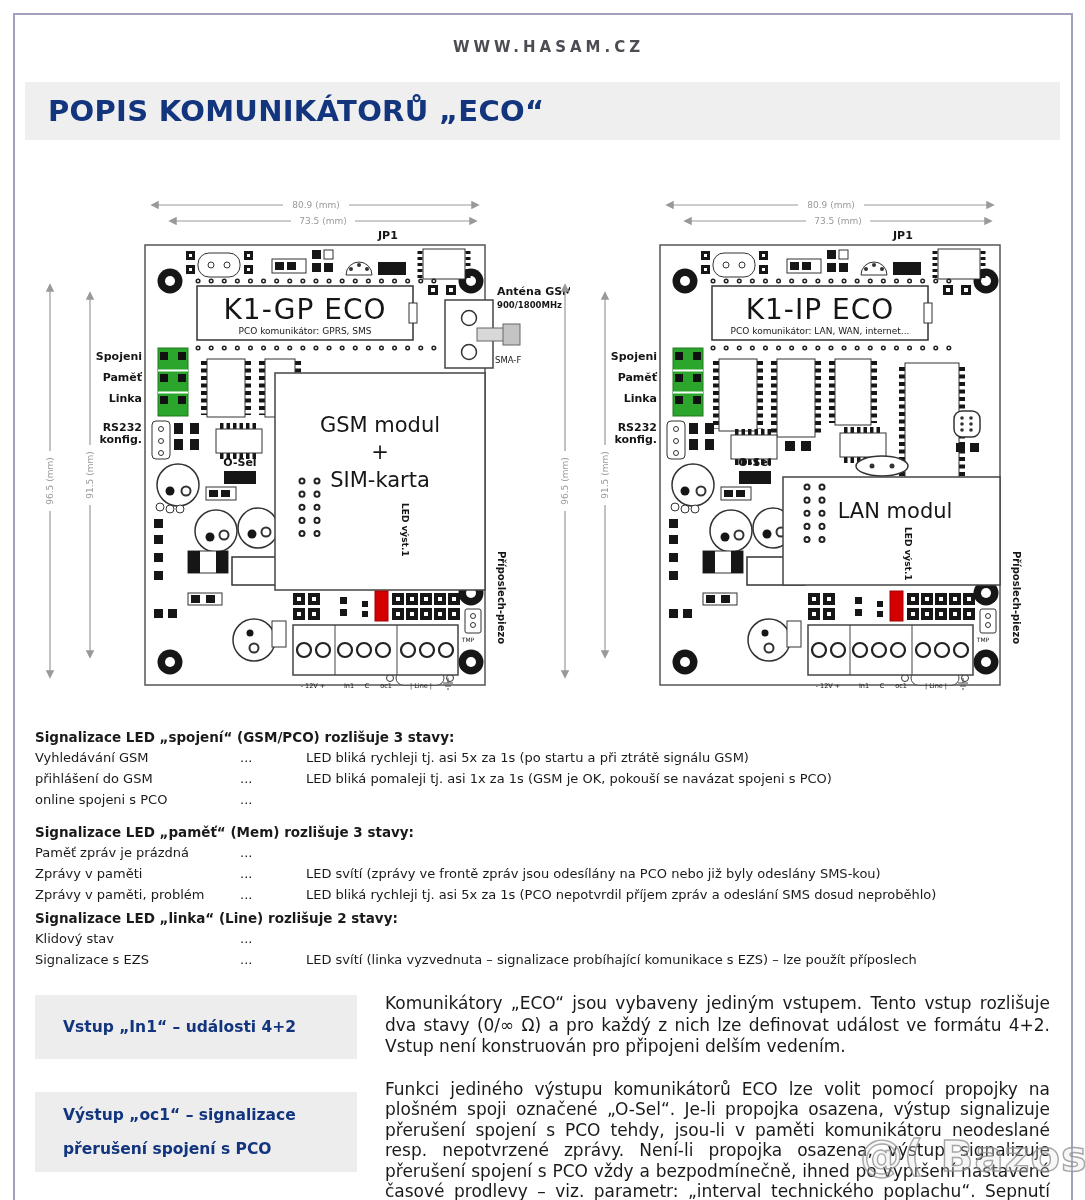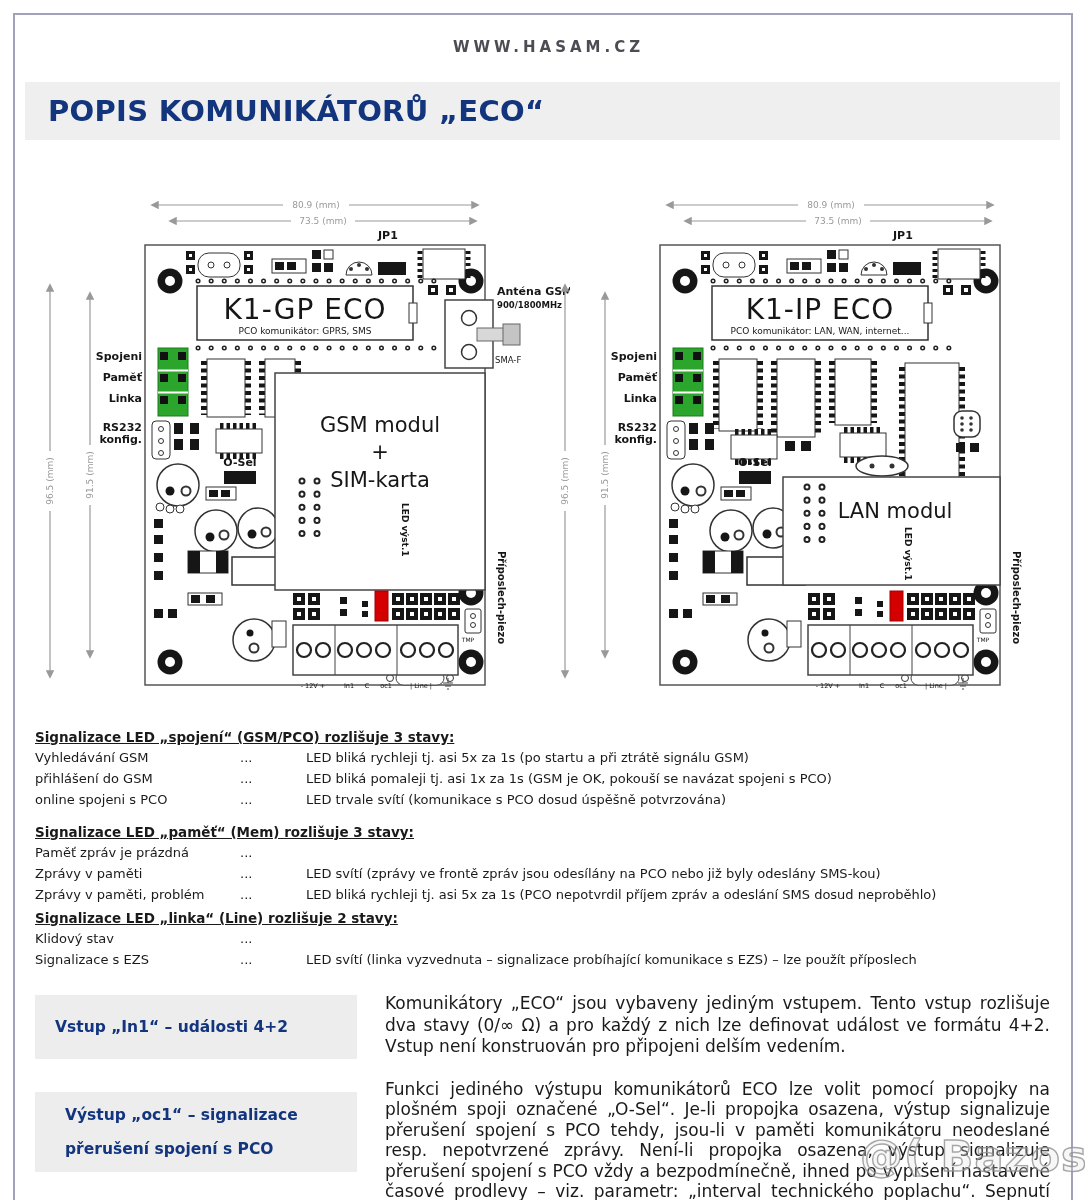--- a/index.html
+++ b/index.html
@@ -14,28 +14,28 @@
   .title-band h1{margin:0;padding-left:23px;font-size:29px;font-weight:bold;
                  color:#12357e;letter-spacing:0.3px;}
   svg.board{position:absolute;top:185px;}
   #board-left{left:40px;}
   #board-right{left:555px;}
   svg text{font-family:"DejaVu Sans","Liberation Sans",sans-serif;fill:#161616;}
   .dim{fill:#999;font-size:9px;}
   .dimline{stroke:#999;stroke-width:1.2;}
   .lbl{font-weight:bold;font-size:11px;}
   .led-section{position:absolute;left:35px;width:1016px;font-size:13px;}
-  .led-heading{font-weight:bold;text-decoration:underline;font-size:13.5px;line-height:20px;}
+  .led-heading{font-weight:bold;font-size:13.5px;line-height:20px;}
   .led-row{display:grid;grid-template-columns:205px 66px 1fr;line-height:21px;}
   .info-box{position:absolute;left:35px;width:322px;background:#ededed;color:#12357e;
             font-weight:bold;font-size:15.5px;display:flex;flex-direction:column;
-            justify-content:center;padding-left:20px;box-sizing:border-box;}
+            justify-content:center;padding-left:28px;box-sizing:border-box;}
   #info-box-1{top:995px;height:64px;}
   #info-box-2{top:1092px;height:80px;}
-  #info-box-2 .line{line-height:34px;margin-left:10px;}
+  #info-box-2 .line{line-height:34px;}
   .info-text{position:absolute;left:385px;width:665px;font-size:17px;text-align:justify;}
   #info-text-1{top:993px;line-height:21.5px;}
   #info-text-2{top:1079px;line-height:20.4px;}
   .watermark{position:absolute;left:860px;top:1131px;font-size:43px;font-weight:bold;
              letter-spacing:1px;white-space:nowrap;color:rgba(225,225,225,0.25);
              -webkit-text-stroke:1.4px rgba(145,145,145,0.8);}
 </style>
 </head>
 <body>
 
@@ -603,21 +603,20 @@
       <span>LED bliká rychleji tj. asi 5x za 1s (po startu a při ztrátě signálu GSM)</span>
     </div>
     <div class="led-row">
       <span>přihlášení do GSM</span>
       <span>...</span>
       <span>LED bliká pomaleji tj. asi 1x za 1s (GSM je OK, pokouší se navázat spojeni s PCO)</span>
     </div>
     <div class="led-row">
       <span>online spojeni s PCO</span>
       <span>...</span>
-      <span>LED trvale svítí (komunikace s PCO dosud úspěšně potvrzována)</span>
     </div>
   </div>
 
   <div class="led-section" style="top:822px">
     <div class="led-heading">Signalizace LED „paměť“ (Mem) rozlišuje 3 stavy:</div>
     <div class="led-row">
       <span>Paměť zpráv je prázdná</span>
       <span>...</span>
     </div>
     <div class="led-row">

